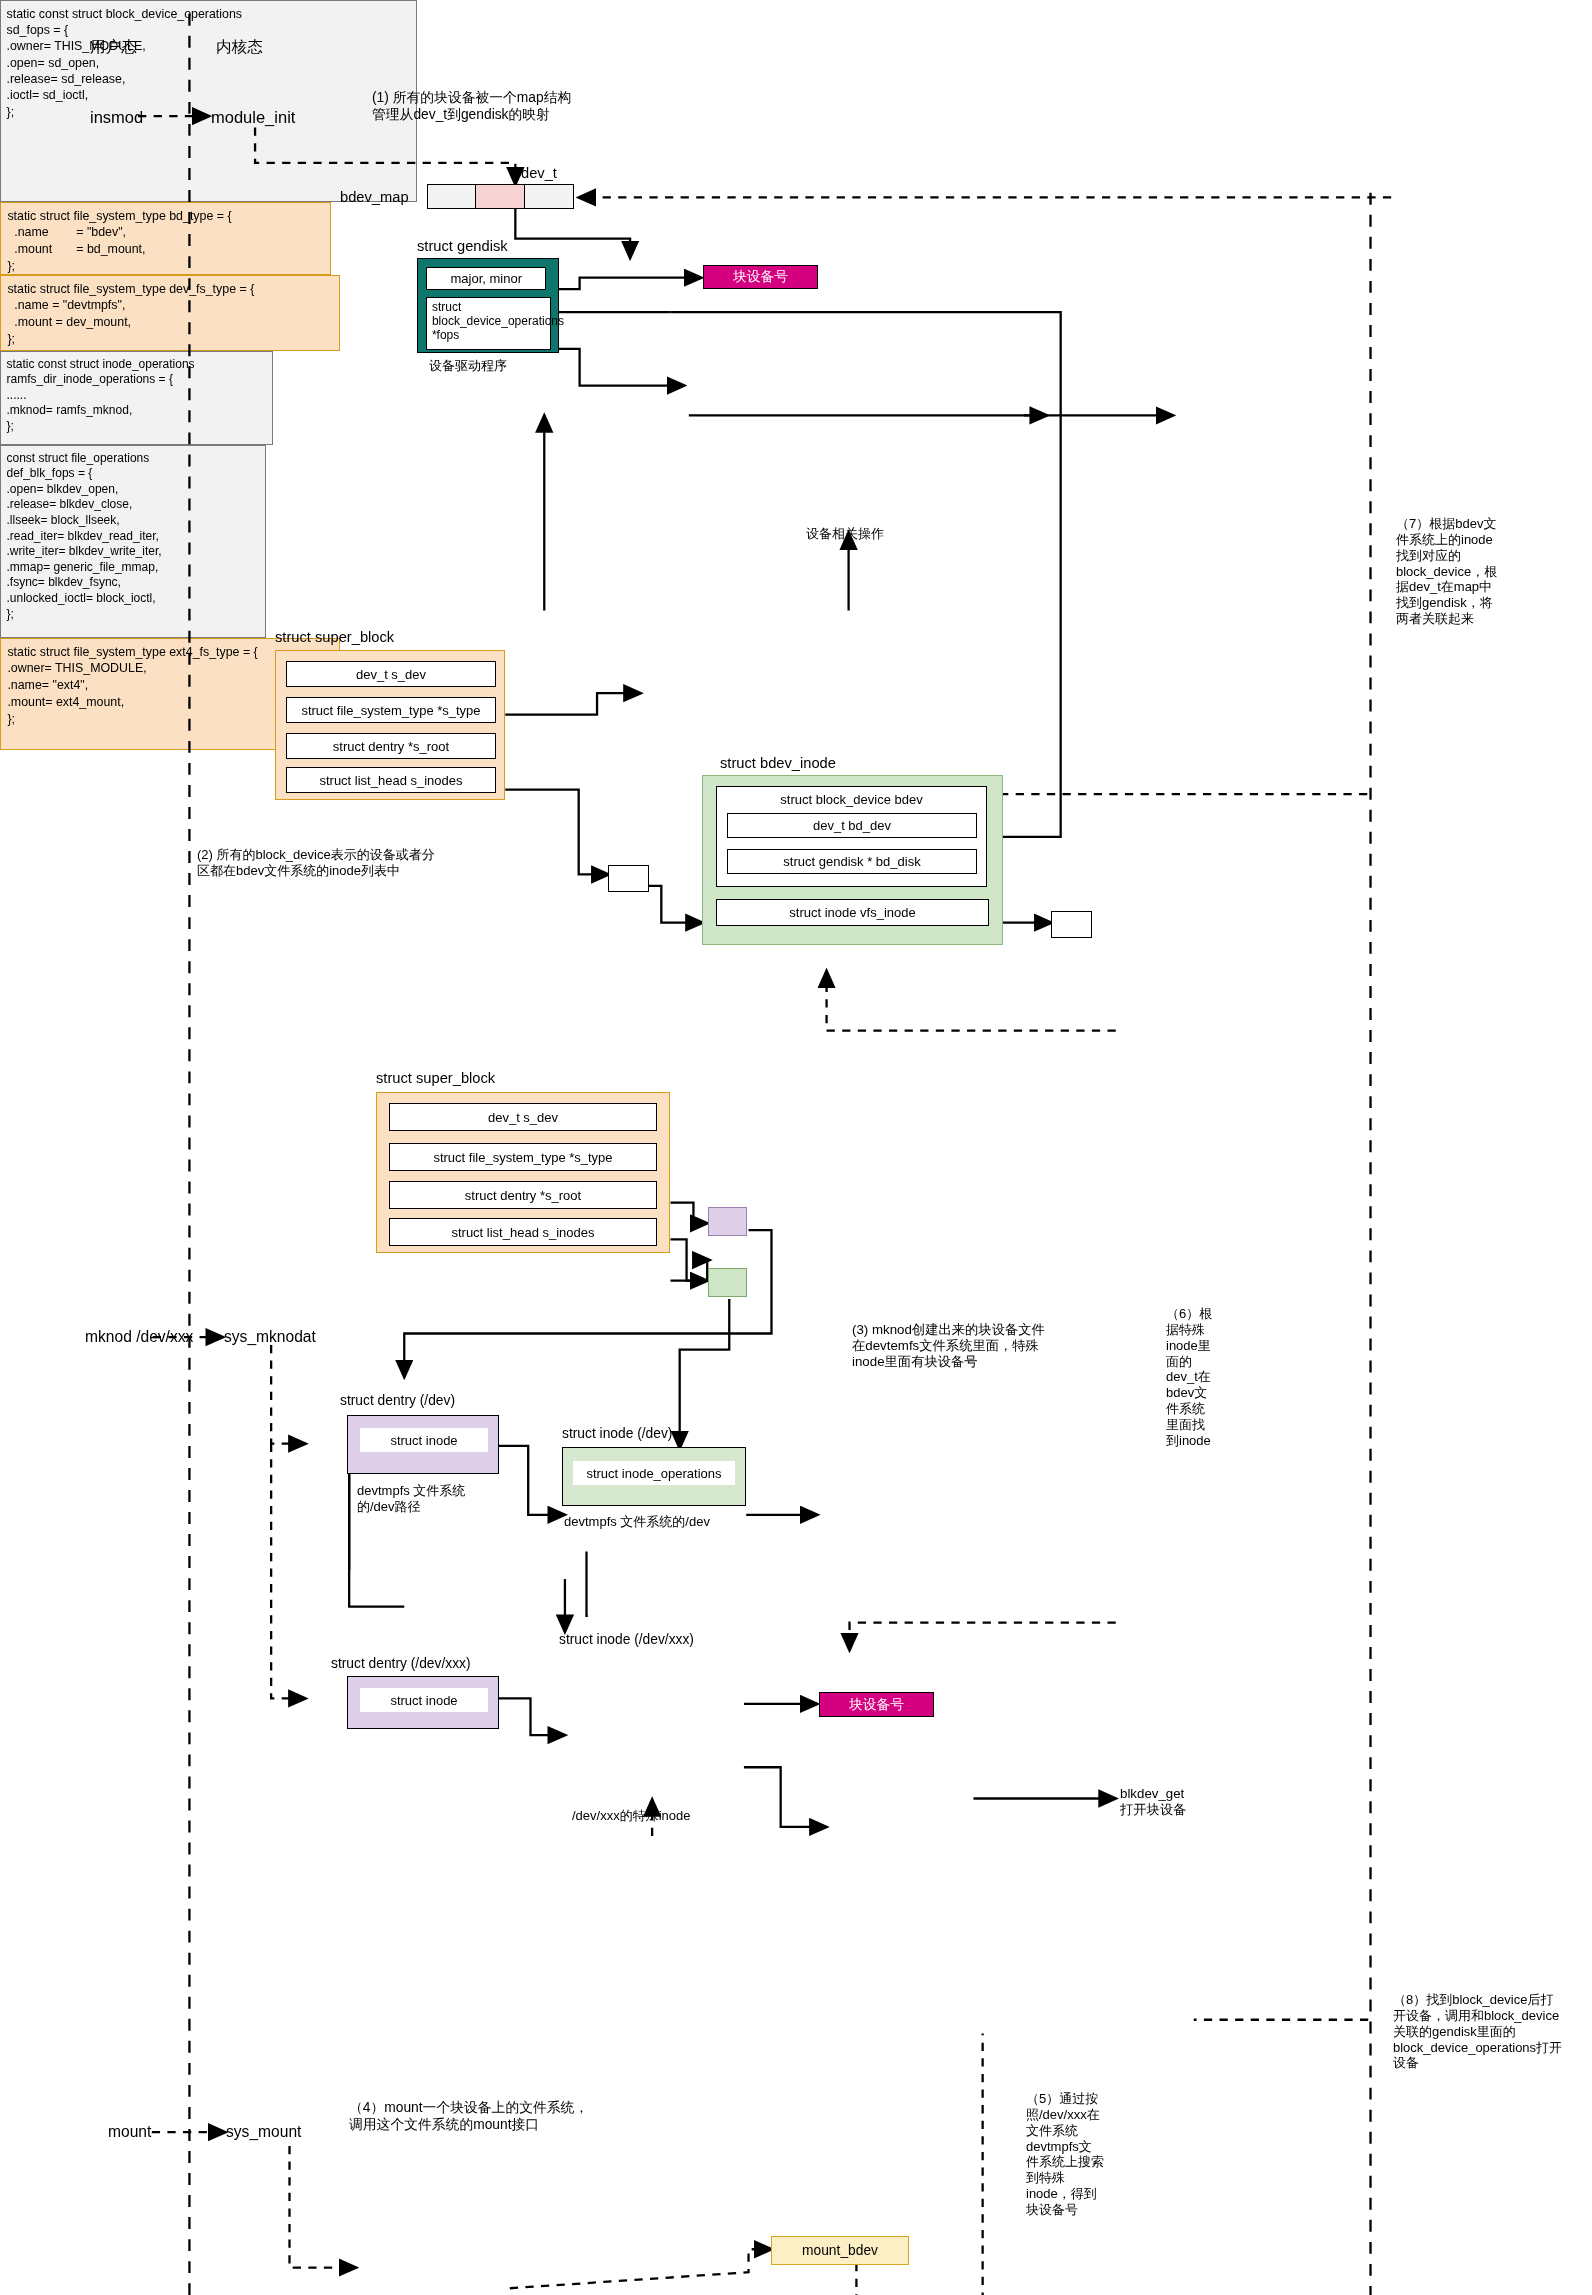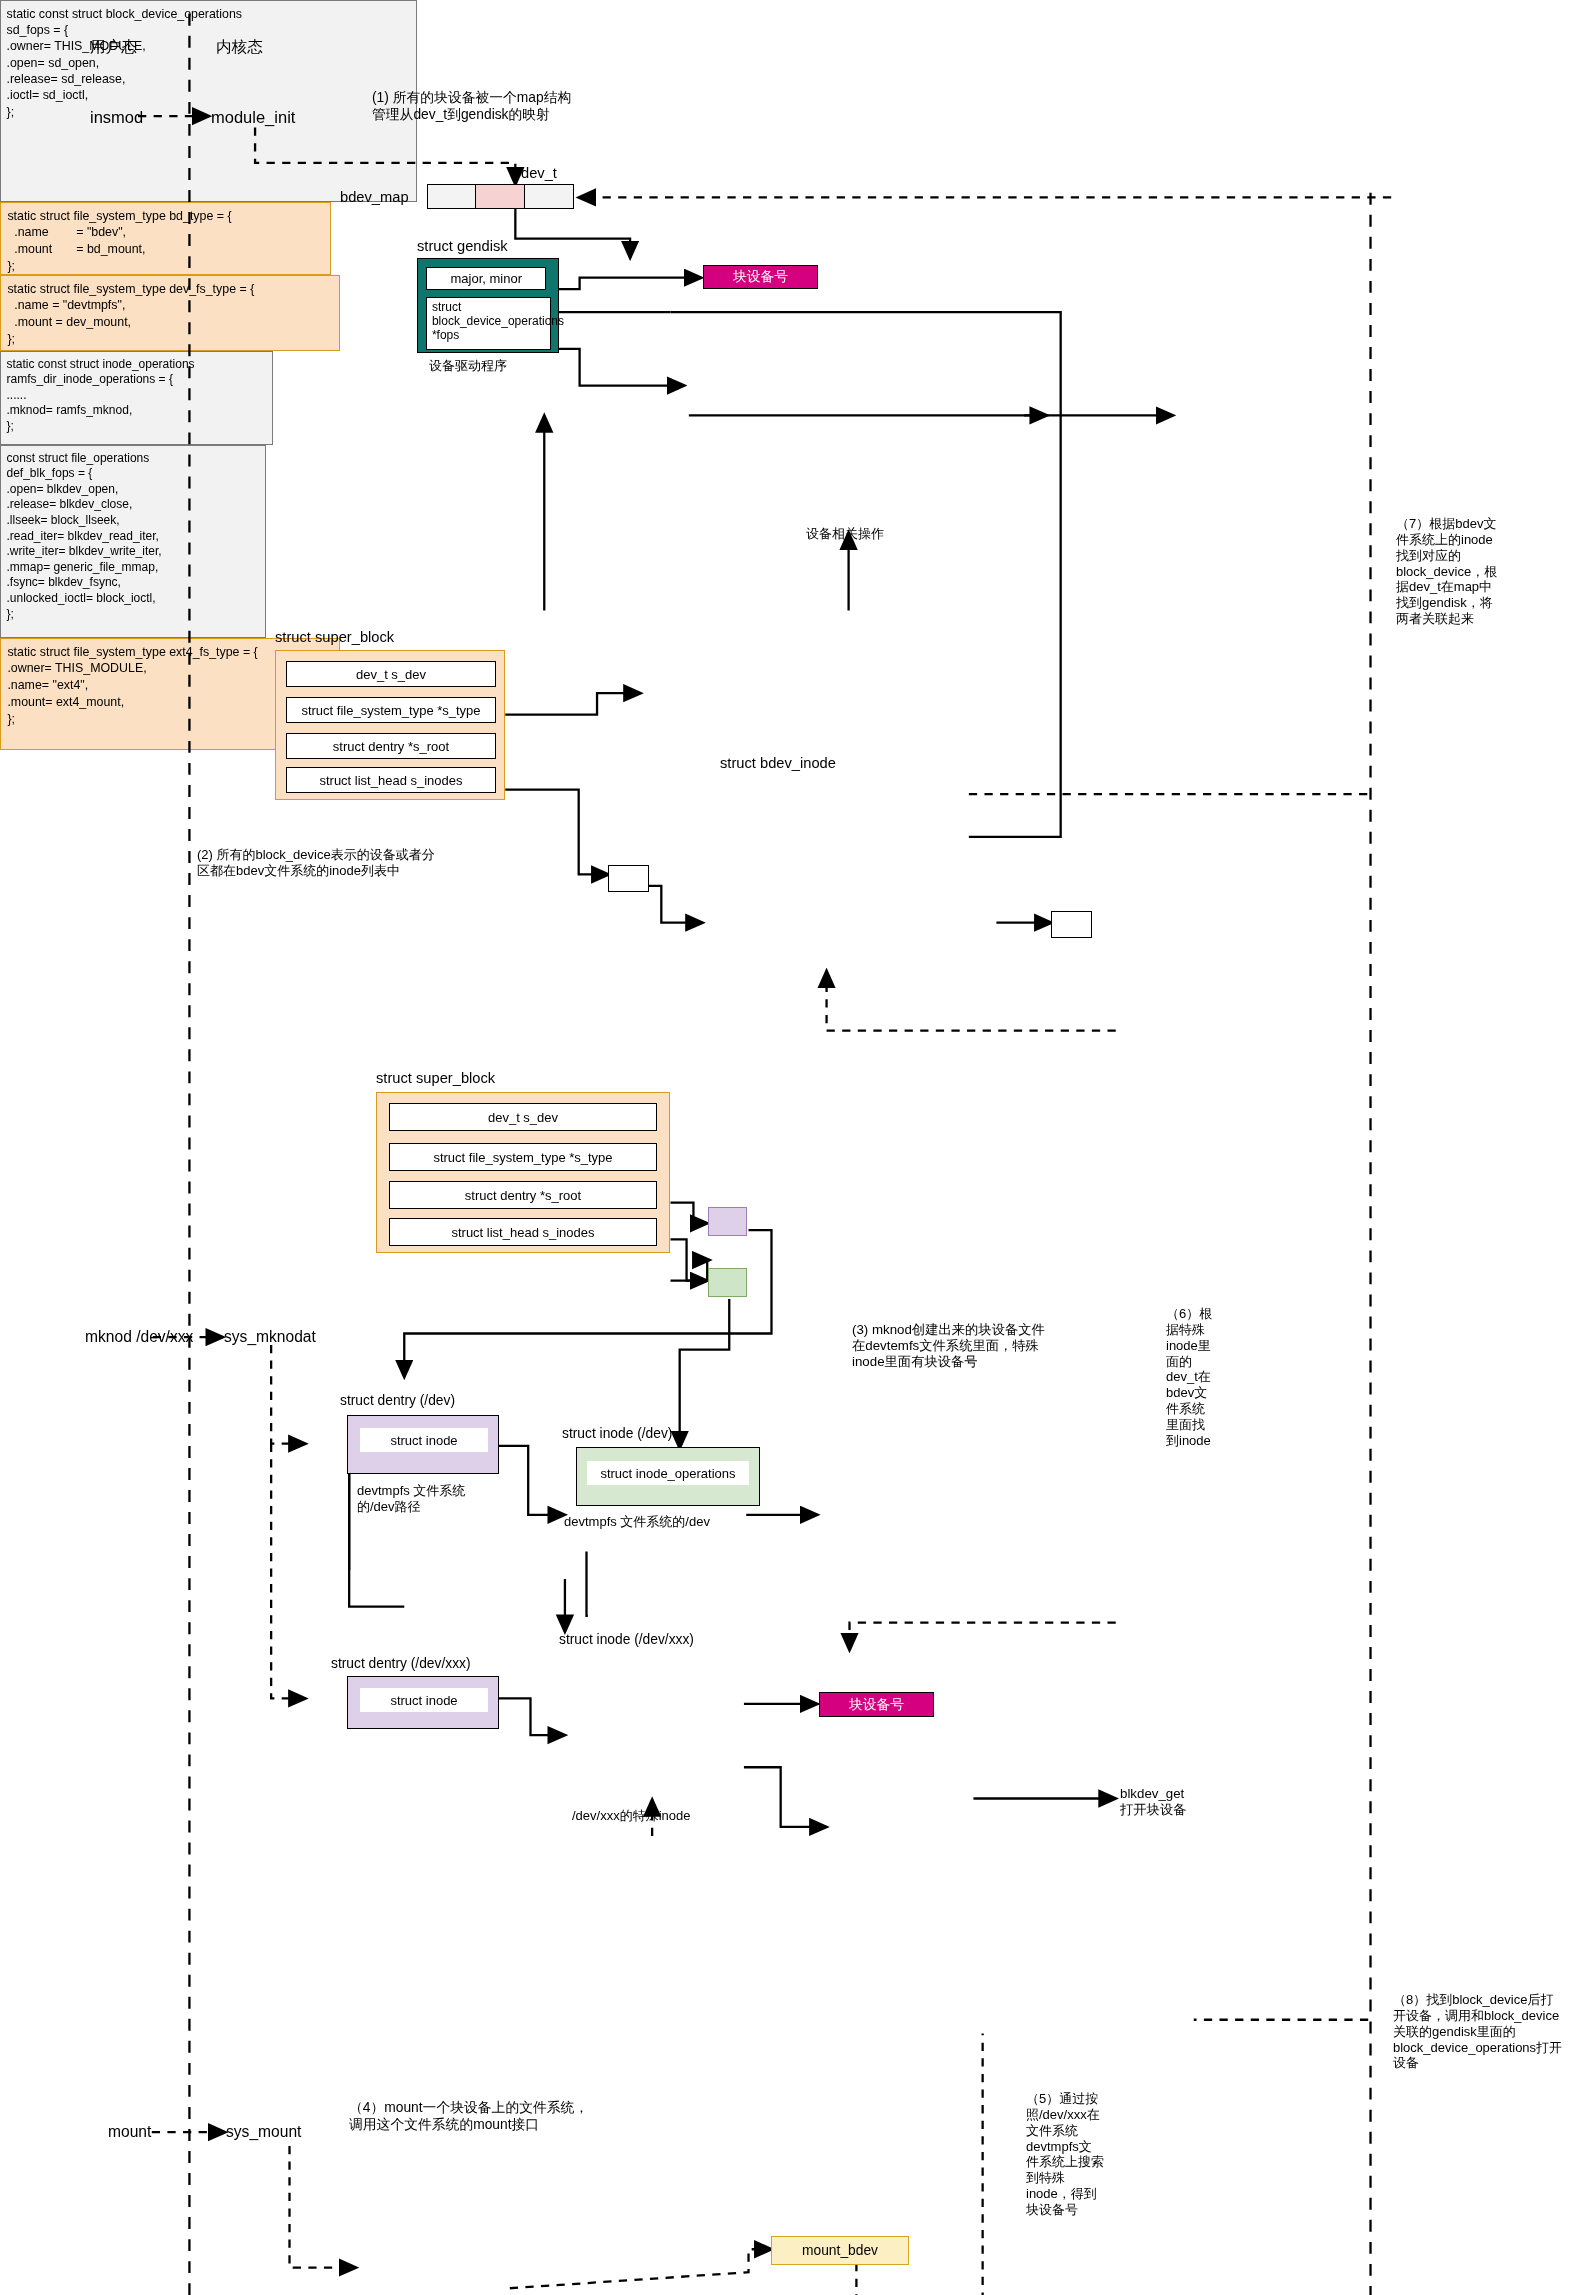--- a/index.html
+++ b/index.html
@@ -200,20 +200,28 @@
   .mount       = bd_mount,
 };</div>
 
   <div class="t" style="left:197px;top:847px;font-size:13px;">(2) 所有的block_device表示的设备或者分
 区都在bdev文件系统的inode列表中</div>
 
   <div class="box plain-sq" style="left:608px;top:865px;width:41px;height:27px;"></div>
   <div class="box plain-sq" style="left:1051px;top:911px;width:41px;height:27px;"></div>
 
   <div class="t" style="left:720px;top:755px;font-size:14.7px;">struct bdev_inode</div>
+  <div class="box green-fill" style="left:702px;top:775px;width:301px;height:170px;">
+    <div class="box" style="left:13px;top:10px;width:271px;height:101px;border:1.8px solid #000;background:#fff;">
+      <div class="t" style="left:0;top:4.6px;width:100%;text-align:center;font-size:13px;">struct block_device bdev</div>
+      <div class="white-row" style="position:absolute;left:10px;top:26px;width:248px;height:23px;font-size:13px;">dev_t bd_dev</div>
+      <div class="white-row" style="position:absolute;left:10px;top:62px;width:248px;height:23px;font-size:13px;">struct gendisk * bd_disk</div>
+    </div>
+    <div class="white-row" style="position:absolute;left:13px;top:123px;width:271px;height:25px;font-size:13px;">struct inode vfs_inode</div>
+  </div>
 
   <div class="t" style="left:376px;top:1070px;font-size:14.7px;">struct super_block</div>
   <div class="box orange-fill" style="left:376px;top:1092px;width:294px;height:161px;">
     <div class="white-row" style="position:absolute;left:12px;top:10px;width:266px;height:26px;font-size:13px;">dev_t s_dev</div>
     <div class="white-row" style="position:absolute;left:12px;top:50px;width:266px;height:26px;font-size:13px;">struct file_system_type *s_type</div>
     <div class="white-row" style="position:absolute;left:12px;top:88px;width:266px;height:26px;font-size:13px;">struct dentry *s_root</div>
     <div class="white-row" style="position:absolute;left:12px;top:125px;width:266px;height:26px;font-size:13px;">struct list_head s_inodes</div>
   </div>
 
   <div class="code-orange" style="left:709px;top:1095px;width:340px;height:76px;font-size:12.4px;line-height:1.35;">static struct file_system_type dev_fs_type = {
@@ -239,21 +247,21 @@
 到inode</div>
 
   <div class="t" style="left:340px;top:1393px;font-size:13.8px;">struct dentry (/dev)</div>
   <div class="box purple-fill" style="left:347px;top:1415px;width:152px;height:59px;">
     <div class="white-row" style="position:absolute;left:12px;top:12.4px;width:128px;height:24px;font-size:13px;border:0;background:#fff;">struct inode</div>
   </div>
   <div class="t" style="left:357px;top:1483px;font-size:13px;text-align:left;">devtmpfs 文件系统
 的/dev路径</div>
 
   <div class="t" style="left:562px;top:1426px;font-size:13.8px;">struct inode (/dev)</div>
-  <div class="box green-fill2" style="left:562px;top:1447px;width:184px;height:59px;margin-left:14px;">
+  <div class="box green-fill2" style="left:562px;top:1447px;width:184px;height:59px;">
     <div class="white-row" style="position:absolute;left:10px;top:13px;width:162px;height:24px;font-size:13px;border:0;background:#fff;">struct inode_operations</div>
   </div>
   <div class="t" style="left:564px;top:1514px;font-size:13px;">devtmpfs 文件系统的/dev</div>
 
   <div class="code" style="left:817px;top:1451px;width:273px;height:94px;font-size:12px;line-height:1.3;">static const struct inode_operations
 ramfs_dir_inode_operations = {
 ......
 .mknod= ramfs_mknod,
 };</div>
 

